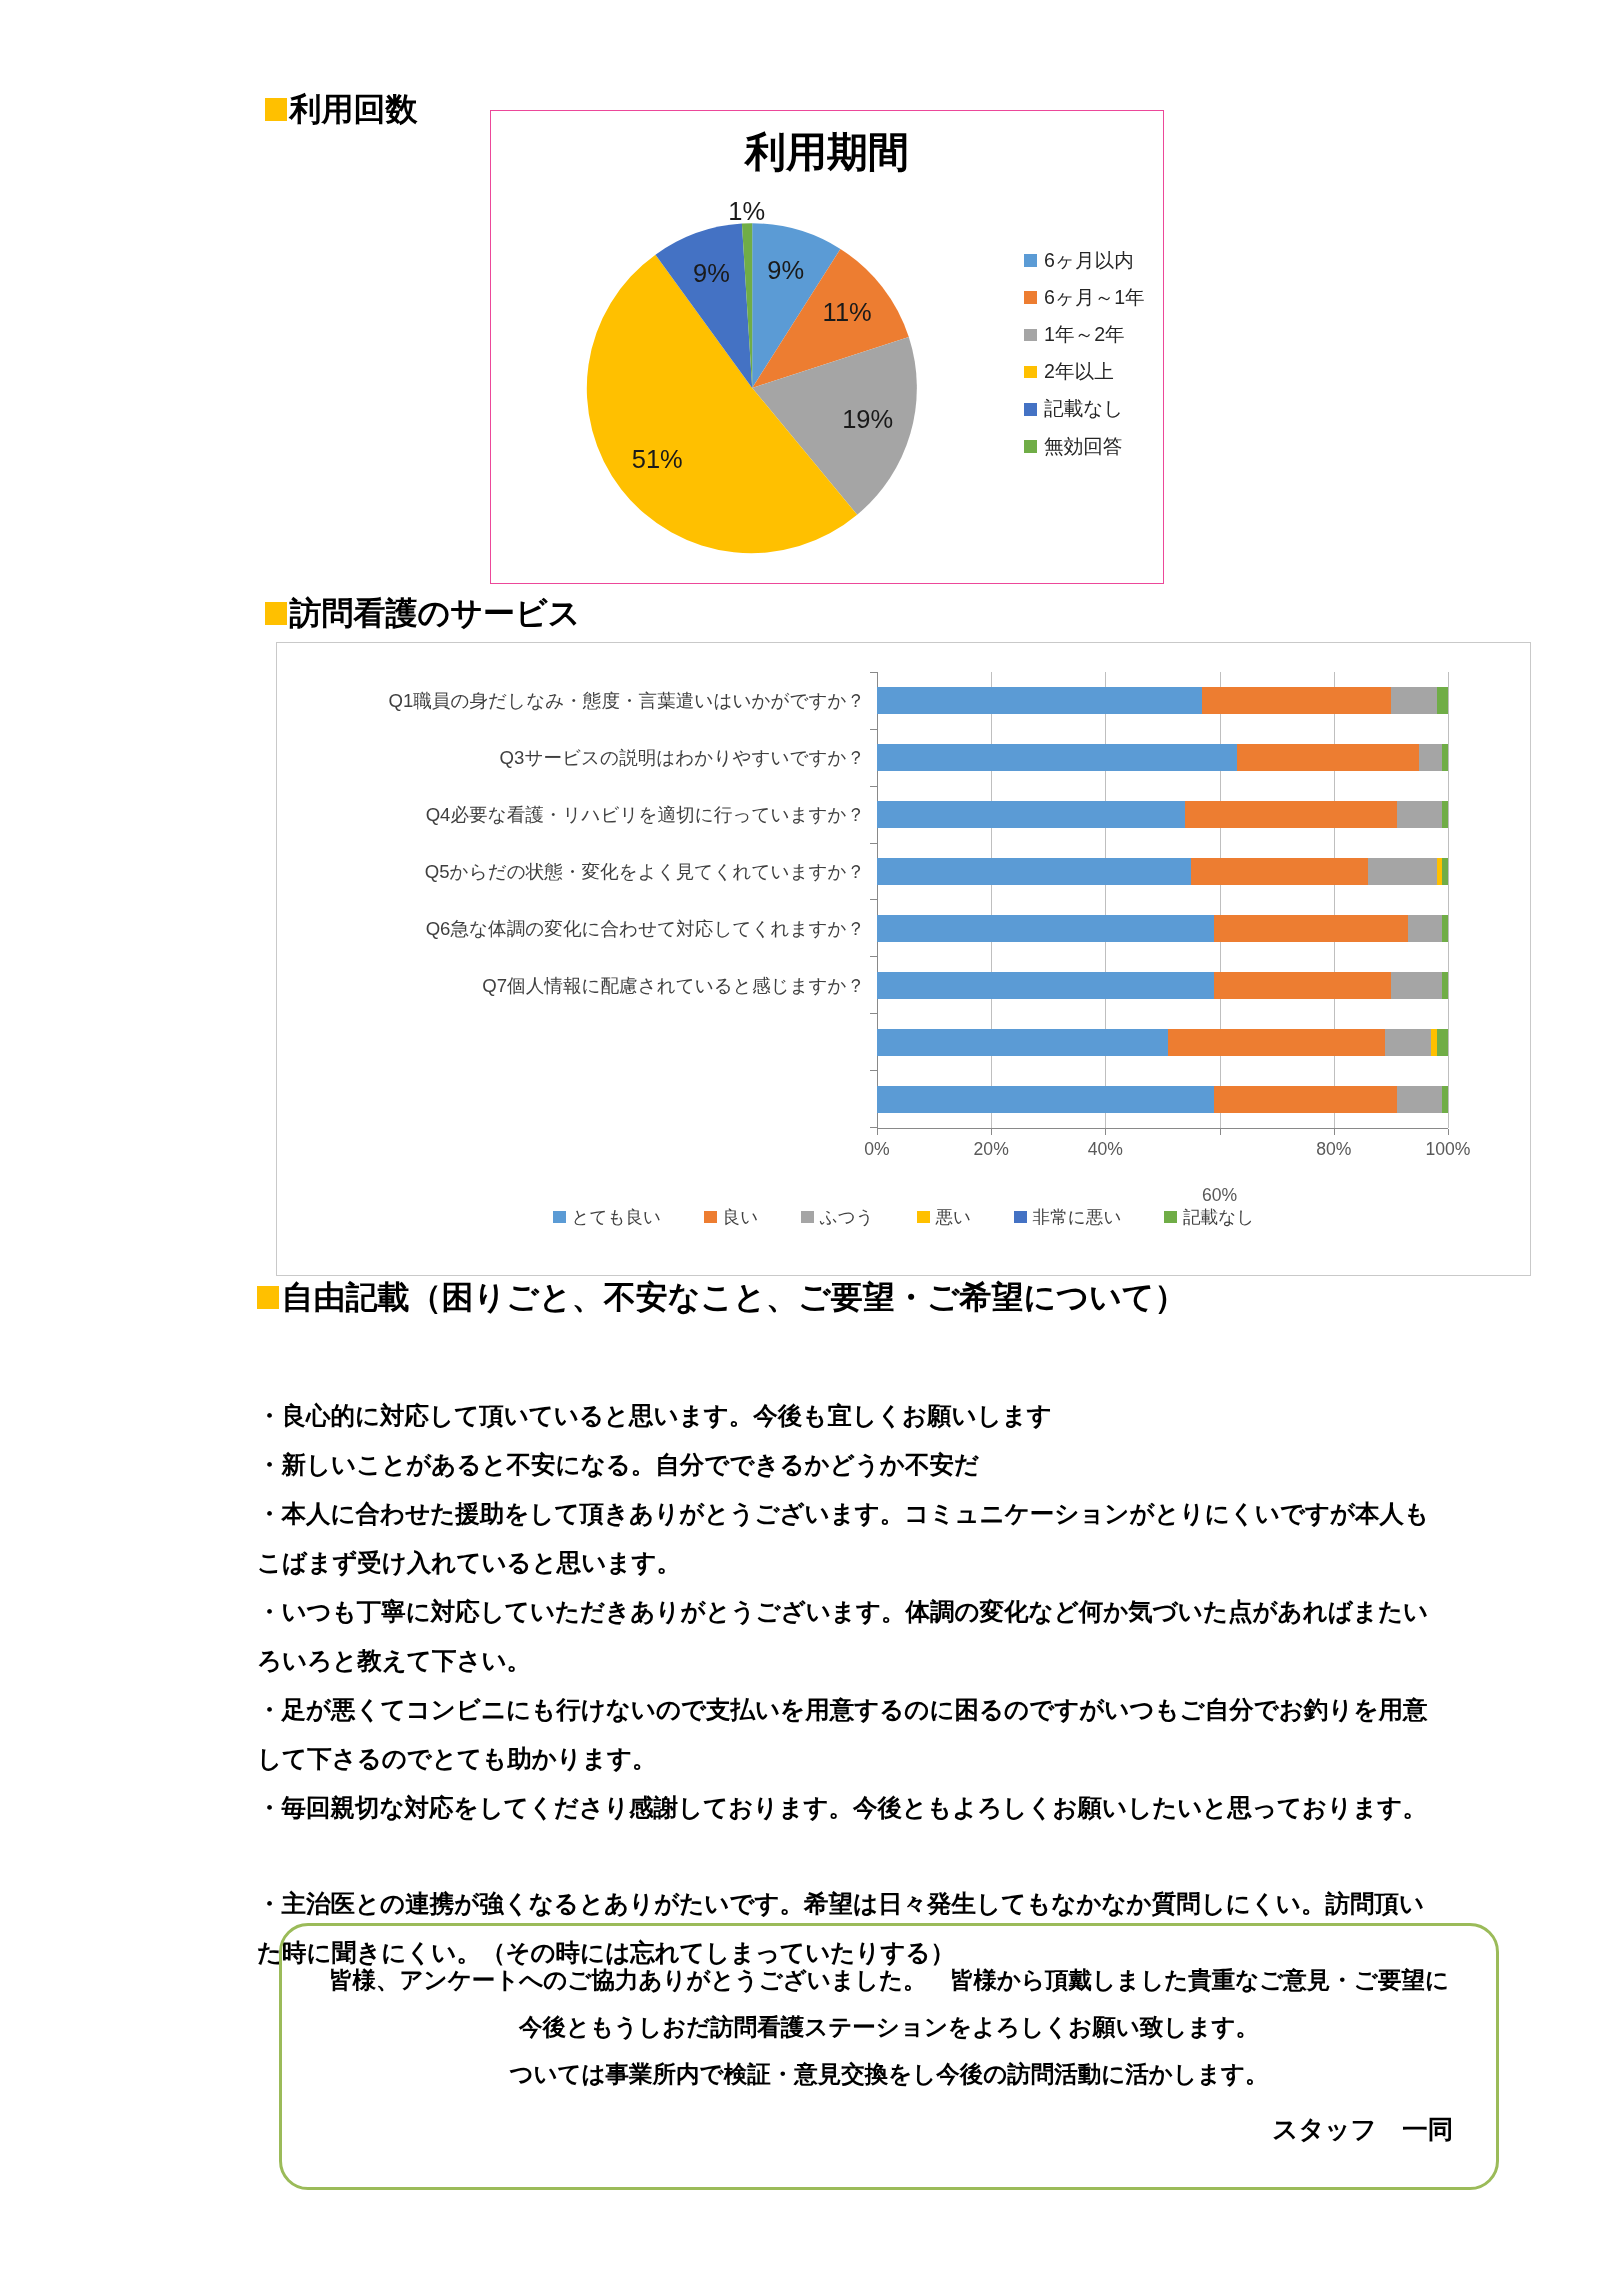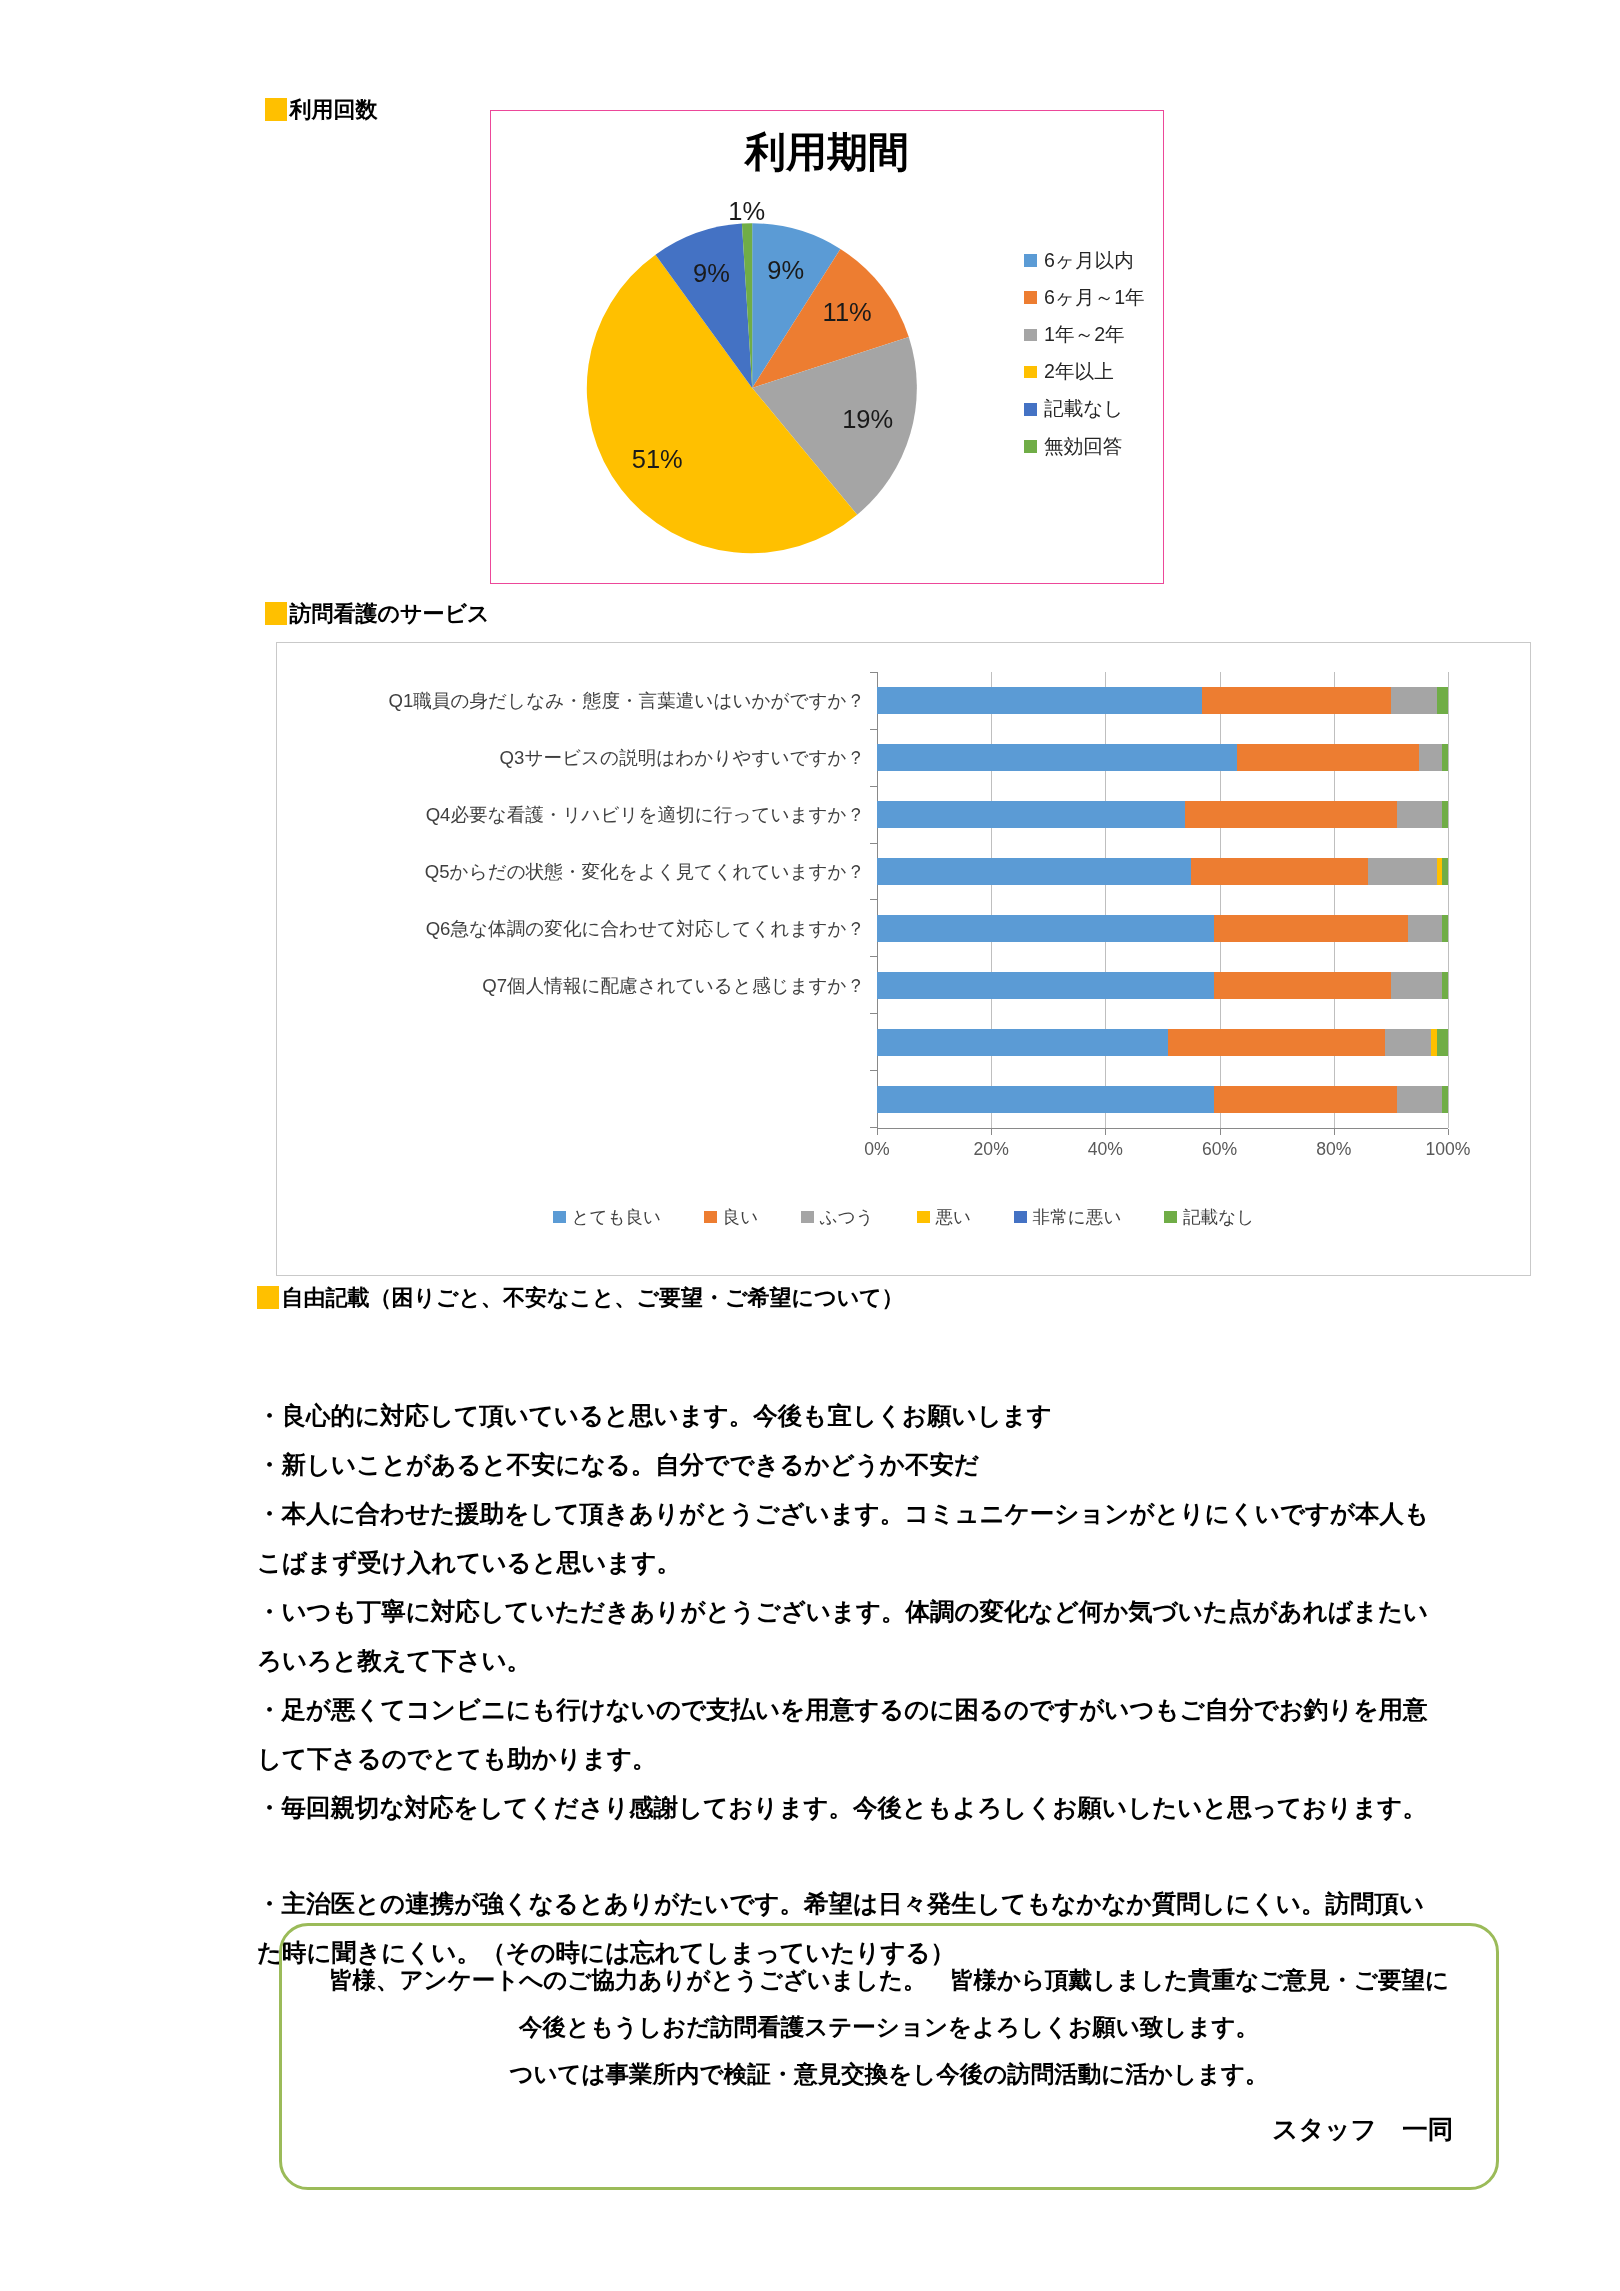--- a/index.html
+++ b/index.html
@@ -3,21 +3,21 @@
 <meta charset="utf-8">
 <style>
   html,body { margin:0; padding:0; background:#ffffff; }
   .page {
     position:relative; width:1620px; height:2292px; background:#ffffff;
     font-family:"Liberation Sans","DejaVu Sans",sans-serif; color:#000;
     overflow:hidden;
   }
   
   .section-header { position:absolute; display:flex; align-items:center; gap:2.9px;
-    font-weight:700; font-size:22px; line-height:31px; color:#000; }
+    font-weight:700; font-size:32px; line-height:31px; color:#000; }
   .sq { width:21.6px; height:23.5px; background:#FFC000; flex:none; }
 
   
   .pie-box { position:absolute; left:490px; top:110px; width:674px; height:474px;
     border:1px solid #ec4899; box-sizing:border-box; background:#fff; }
   .pie-title { text-align:center; font-weight:700; font-size:41px; margin-top:13.7px; }
   .pie-flex { display:flex; }
   #pie-svg-wrap { width:510px; height:392px; margin-left:15.7px; margin-top:7.8px; flex:none; }
   .pie-legend { margin-left:7.8px; margin-top:71px; }
   .pleg-item { display:flex; align-items:center; margin-bottom:17.6px; font-size:19.6px; color:#262626; line-height:19.6px; }
@@ -213,21 +213,21 @@
         </div>
     </div>
     <div id="bar-axis" class="axis-row">
         <div class="tickmark" style="left: 0%;"></div>
         <span class="tlabel" style="left: 0%;">0%</span>
         <div class="tickmark" style="left: 20%;"></div>
         <span class="tlabel" style="left: 20%;">20%</span>
         <div class="tickmark" style="left: 40%;"></div>
         <span class="tlabel" style="left: 40%;">40%</span>
         <div class="tickmark" style="left: 60%;"></div>
-        <span class="tlabel" style="left: 60%;">60%</span>
+        <span class="tlabel" style="left: 60%; margin-top: 46px;">60%</span>
         <div class="tickmark" style="left: 80%;"></div>
         <span class="tlabel" style="left: 80%;">80%</span>
         <div class="tickmark" style="left: 100%;"></div>
         <span class="tlabel" style="left: 100%;">100%</span>
       </div>
     <div id="bar-legend" class="bar-legend">
         <div class="bleg-item">
           <span class="sq2" style="background: rgb(91, 155, 213);"></span>
           <span>とても良い</span>
         </div>

